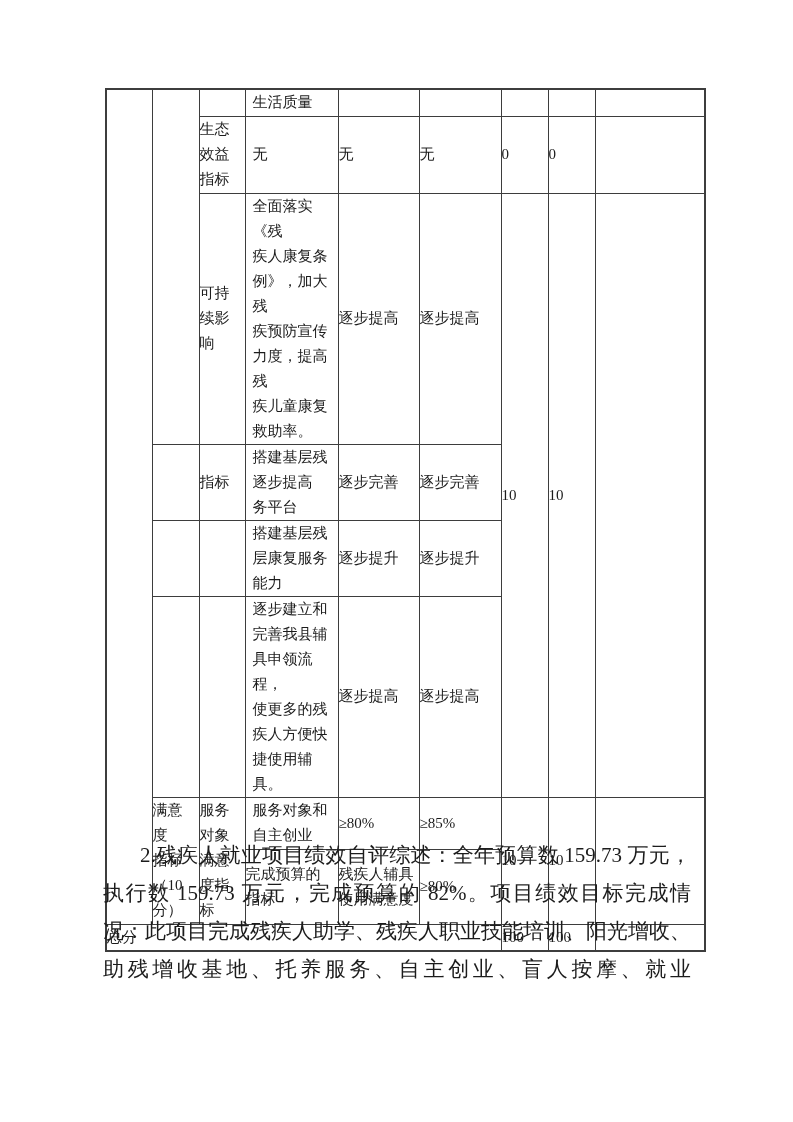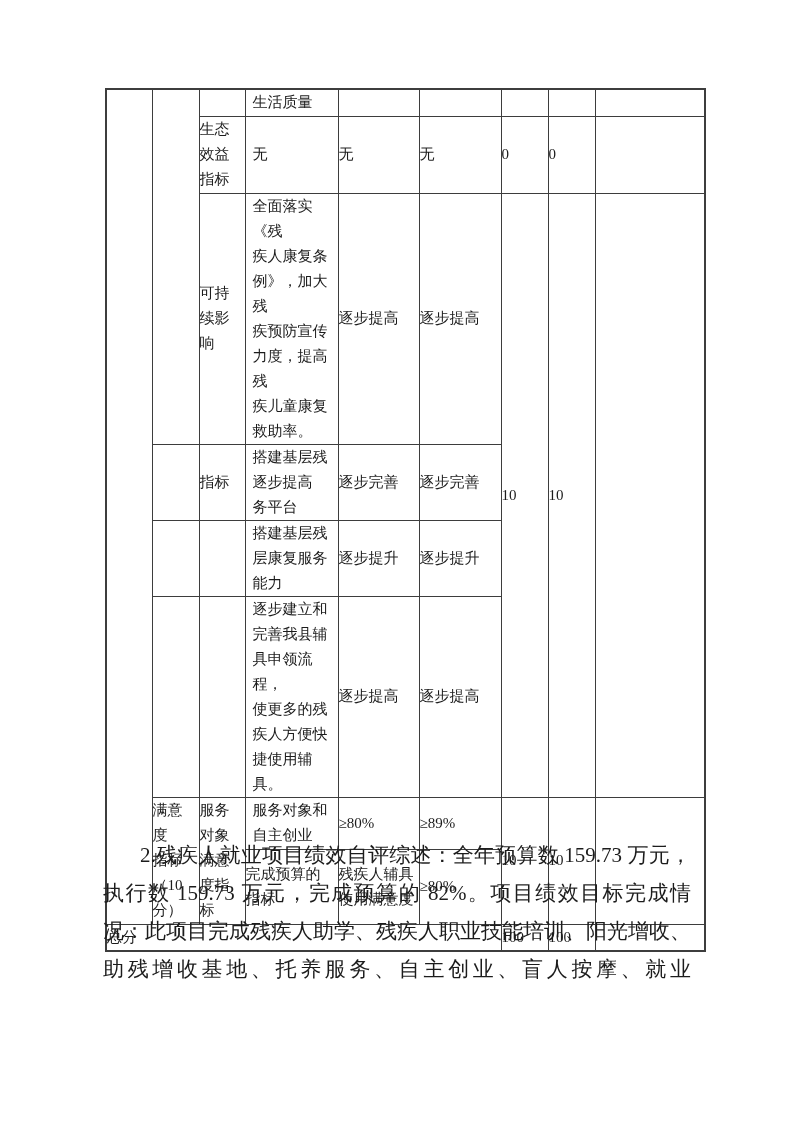--- a/index.html
+++ b/index.html
@@ -161,21 +161,21 @@
 （10
 分）</td>
       <td rowspan="2">服务
 对象
 满意
 度指
 标</td>
       <td class="l">服务对象和
 自主创业</td>
       <td>≥80%</td>
-      <td>≥89%</td>
+      <td>≥85%</td>
       <td rowspan="2">10</td>
       <td rowspan="2">10</td>
       <td rowspan="2"></td>
     </tr>
     <tr class="rH">
       <td>完成预算的
 指标</td>
       <td>残疾人辅具
 使用满意度</td>
       <td>≥80%</td>

